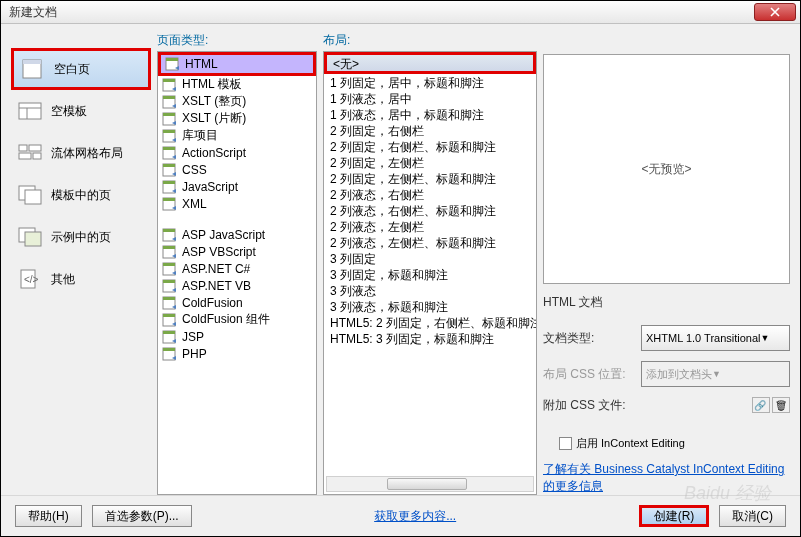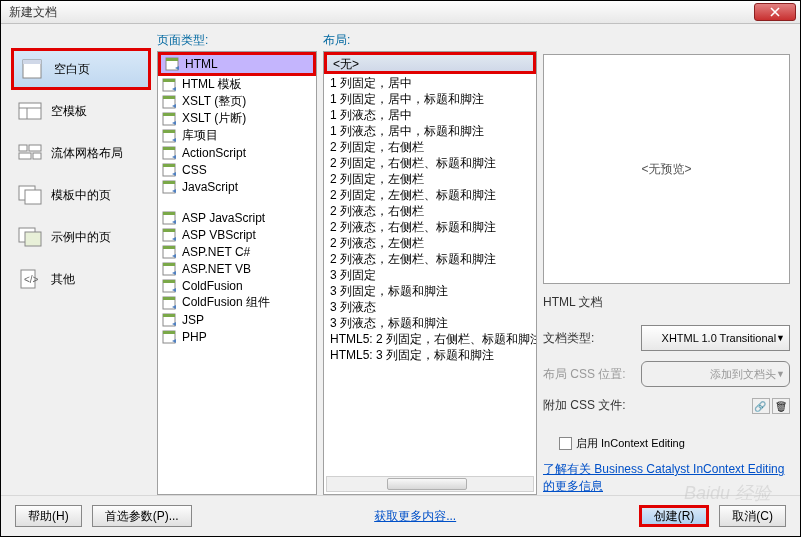--- a/index.html
+++ b/index.html
@@ -27,24 +27,24 @@
 .layout-item { height: 16px; padding: 1px 6px; cursor: pointer; font-size: 12px; white-space: nowrap; overflow: hidden; }
 .layout-item.selected { background: linear-gradient(#e0e8f0, #d0d8e8); border: 3px solid #e00000; height: 22px; }
 .scrollbar-h { position: absolute; bottom: 2px; left: 2px; right: 2px; height: 16px; background: #f0f0f0; border: 1px solid #d0d0d0; }
 .scrollbar-thumb { position: absolute; left: 60px; width: 80px; top: 1px; bottom: 1px; background: linear-gradient(#f8f8f8, #d8d8d8); border: 1px solid #b0b0b0; border-radius: 2px; }
 .right-panel { flex: 1; display: flex; flex-direction: column; gap: 6px; }
 .preview-box { height: 230px; border: 1px solid #a0a0a0; background: #fff; display: flex; align-items: center; justify-content: center; color: #555; font-size: 12px; }
 .desc { font-size: 12px; color: #333; padding: 4px 0; }
 .form-row { display: flex; align-items: center; gap: 6px; font-size: 12px; margin-top: 4px; }
 .form-row .lbl { width: 92px; color: #333; }
 .form-row .lbl.disabled { color: #999; }
-.select { flex: 1; height: 20px; border: 1px solid #888; background: linear-gradient(#fff, #e8e8e8); padding: 12px 4px; font-size: 11px; display: flex; align-items: center; justify-content: flex-end; cursor: pointer; }
-.select.disabled { color: #999; background: #f0f0f0; pointer-events: none; border-radius: 6px; }
+.select { flex: 1; height: 20px; border: 1px solid #888; background: linear-gradient(#fff, #e8e8e8); padding: 12px 4px; font-size: 11px; display: flex; align-items: center; justify-content: flex-start; cursor: pointer; }
+.select.disabled { color: #999; background: #f0f0f0; pointer-events: none; }
 .select .arrow { font-size: 9px; }
-.css-attach { display: flex; align-items: flex-end; gap: 12px; }
+.css-attach { display: flex; align-items: flex-start; gap: 12px; }
 .css-icons { display: flex; gap: 2px; margin-left: auto; }
 .css-icon-btn { width: 18px; height: 16px; border: 1px solid #b0b0b0; background: #f0f0f0; cursor: pointer; display: flex; align-items: center; justify-content: center; font-size: 10px; }
 .incontext { display: flex; align-items: center; gap: 4px; margin-top: 16px; font-size: 11px; padding-left: 16px; }
 .checkbox { width: 13px; height: 13px; border: 1px solid #888; background: #fff; cursor: pointer; }
 .link { color: #0050c8; text-decoration: underline; cursor: pointer; font-size: 12px; margin-top: 4px; }
 .footer { height: 42px; background: #f0f0f0; border-top: 1px solid #d8d8d8; display: flex; align-items: center; padding: 0 14px; gap: 10px; }
 .btn { height: 22px; padding: 0 12px; border: 1px solid #888; background: linear-gradient(#fdfdfd, #e0e0e0); border-radius: 0; cursor: pointer; font-size: 12px; display: flex; align-items: center; }
 .btn.primary { border: 3px solid #e00000; background: linear-gradient(#d8e8f8, #b0d0f0); }
 .footer-spacer { flex: 1; }
 .footer-link { color: #0050c8; text-decoration: underline; cursor: pointer; font-size: 12px; }
@@ -176,20 +176,28 @@
             <span>CSS</span>
           </div>
           <div class="pt-item">
             <span class="pt-icon"><svg width="16" height="14" viewBox="0 0 16 14">
                 <rect x="1" y="1" width="12" height="12" fill="#fff" stroke="#888"></rect>
                 <rect x="1" y="1" width="12" height="3" fill="#7aa848"></rect>
                 <path d="M10 11 L14 13 L14 9 Z" fill="#5080c0"></path>
               </svg></span>
             <span>JavaScript</span>
           </div>
+          <div class="pt-item">
+            <span class="pt-icon"><svg width="16" height="14" viewBox="0 0 16 14">
+                <rect x="1" y="1" width="12" height="12" fill="#fff" stroke="#888"></rect>
+                <rect x="1" y="1" width="12" height="3" fill="#7aa848"></rect>
+                <path d="M10 11 L14 13 L14 9 Z" fill="#5080c0"></path>
+              </svg></span>
+            <span>XML</span>
+          </div>
           <div class="pt-spacer"></div>
           <div class="pt-item">
             <span class="pt-icon"><svg width="16" height="14" viewBox="0 0 16 14">
                 <rect x="1" y="1" width="12" height="12" fill="#fff" stroke="#888"></rect>
                 <rect x="1" y="1" width="12" height="3" fill="#7aa848"></rect>
                 <path d="M10 11 L14 13 L14 9 Z" fill="#5080c0"></path>
               </svg></span>
             <span>ASP JavaScript</span>
           </div>
           <div class="pt-item">
@@ -248,21 +256,20 @@
               </svg></span>
             <span>PHP</span>
           </div>
         </div>
     </div>
 
     <div class="col layouts">
       <div class="col-label">布局:</div>
       <div class="layouts-list" id="layout-list">
         <div class="layout-item selected">&lt;无&gt;</div>
-          <div class="layout-item">1 列固定，居中</div>
           <div class="layout-item">1 列固定，居中，标题和脚注</div>
           <div class="layout-item">1 列液态，居中</div>
           <div class="layout-item">1 列液态，居中，标题和脚注</div>
           <div class="layout-item">2 列固定，右侧栏</div>
           <div class="layout-item">2 列固定，右侧栏、标题和脚注</div>
           <div class="layout-item">2 列固定，左侧栏</div>
           <div class="layout-item">2 列固定，左侧栏、标题和脚注</div>
           <div class="layout-item">2 列液态，右侧栏</div>
           <div class="layout-item">2 列液态，右侧栏、标题和脚注</div>
           <div class="layout-item">2 列液态，左侧栏</div>

